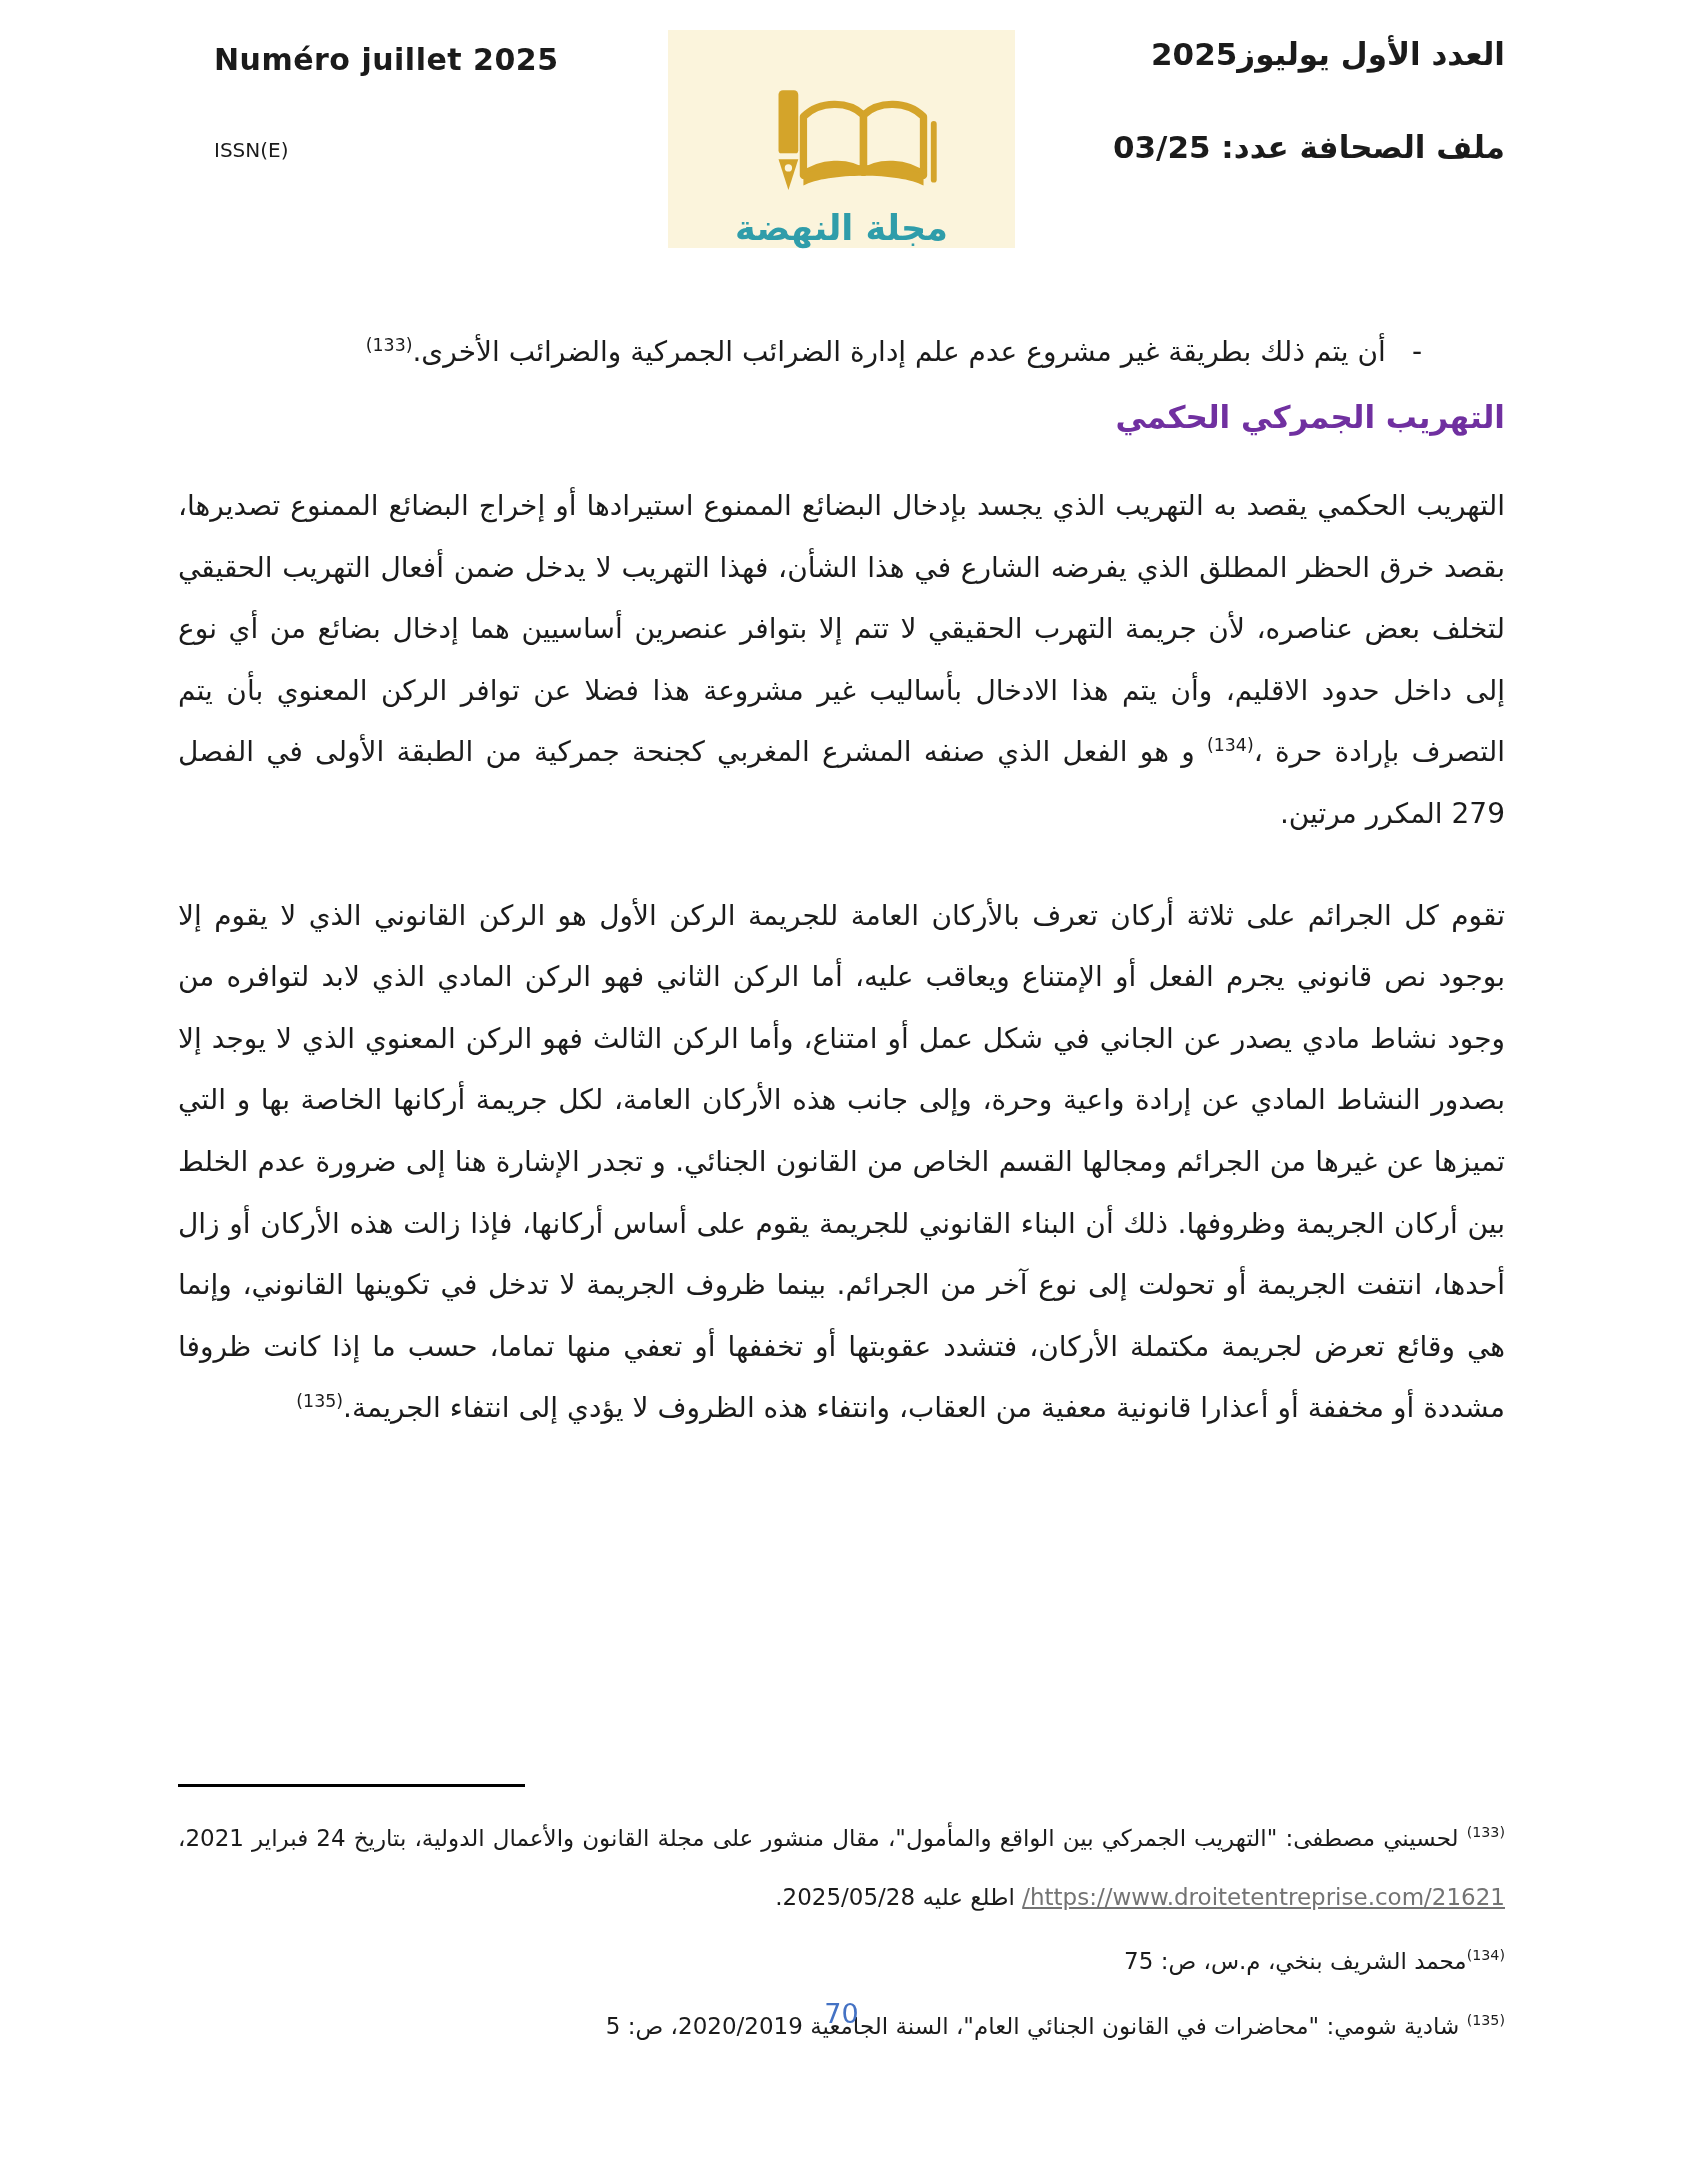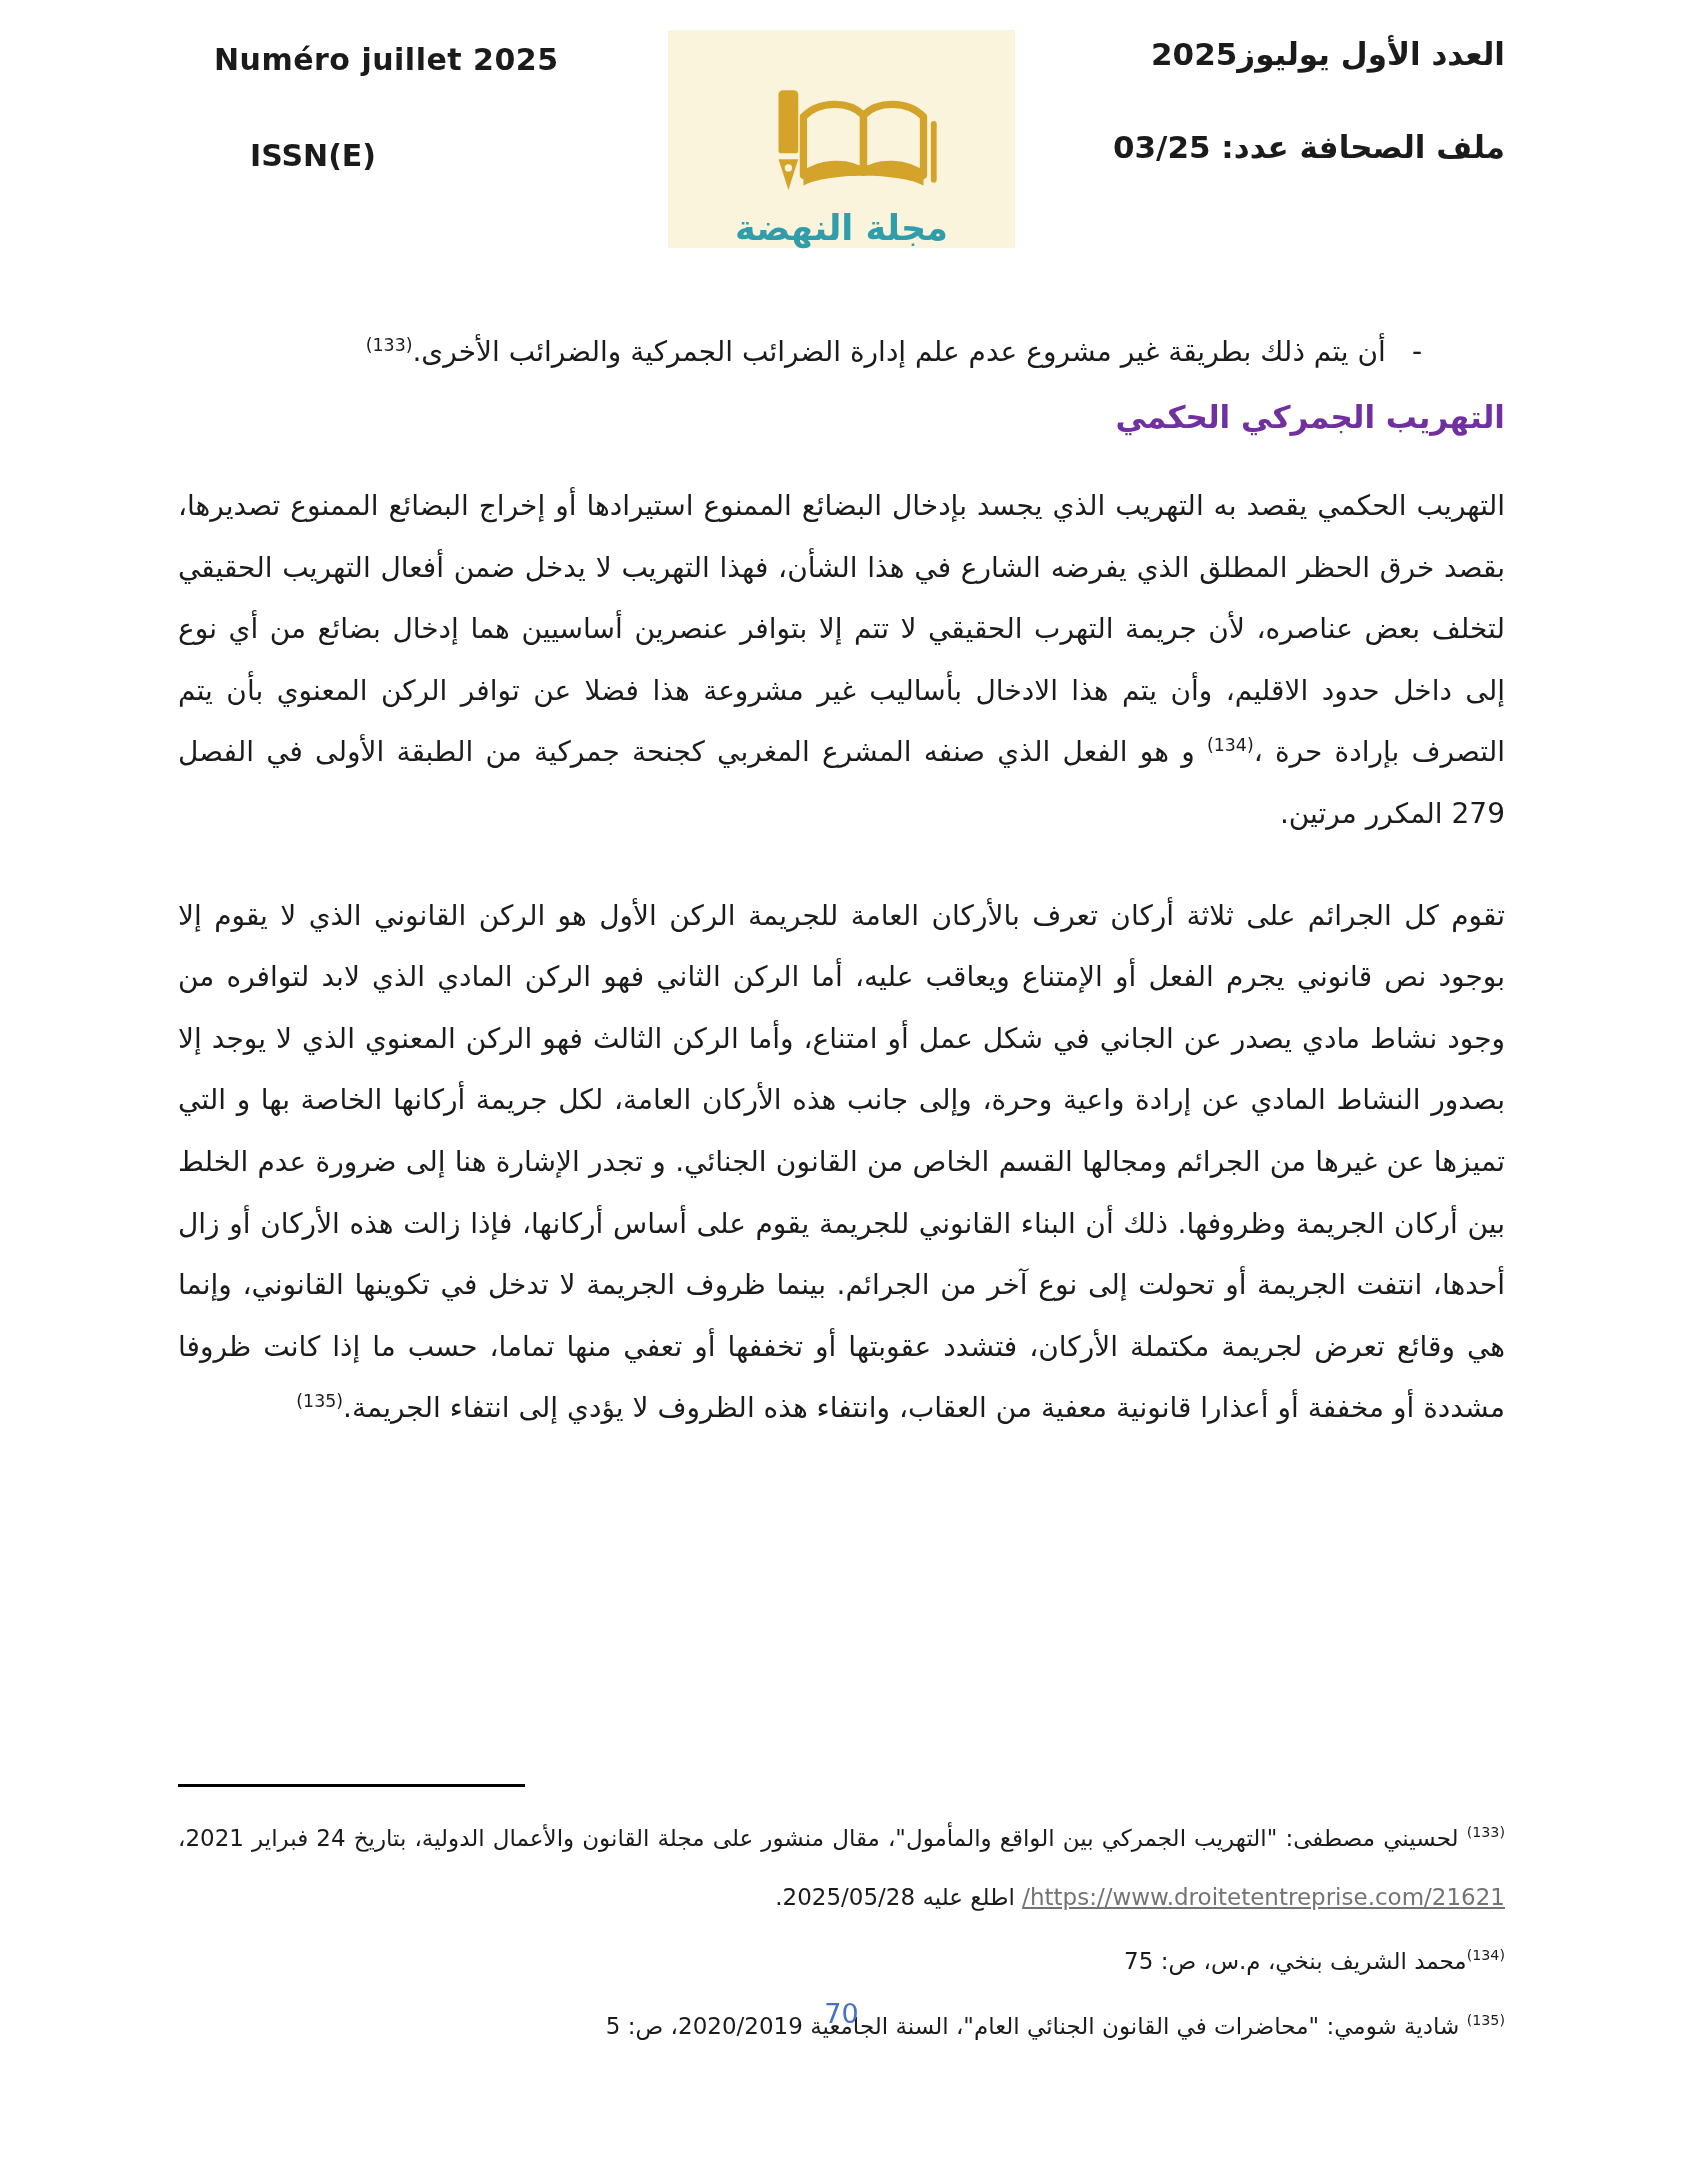--- a/index.html
+++ b/index.html
@@ -16,21 +16,21 @@
   }
   
   .header {
     display: grid;
     grid-template-columns: 1fr auto 1fr;
     align-items: start;
     height: 228px;
   }
   .header-left { padding-left: 36px; padding-top: 12px; }
   .h-left-1 { font-size: 30px; font-weight: bold; letter-spacing: 0.5px; }
-  .h-left-2 { font-size: 30px; font-weight: bold; margin-top: 61px; margin-left: 36px; }
+  .h-left-2 { font-size: 20px; font-weight: normal; margin-top: 61px; }
   .logo {
     width: 347px; height: 218px;
     background: #fbf4dc;
     display: flex; flex-direction: column; align-items: center; justify-content: flex-end;
     gap: 4px;
     padding-top: 8px;
   }
   .logo-text { color: #2f9daa; font-size: 35px; font-weight: bold; direction: rtl; }
   .header-right { direction: rtl; text-align: right; padding-top: 6px; }
   .h-right-1 { font-size: 31px; font-weight: bold; }

